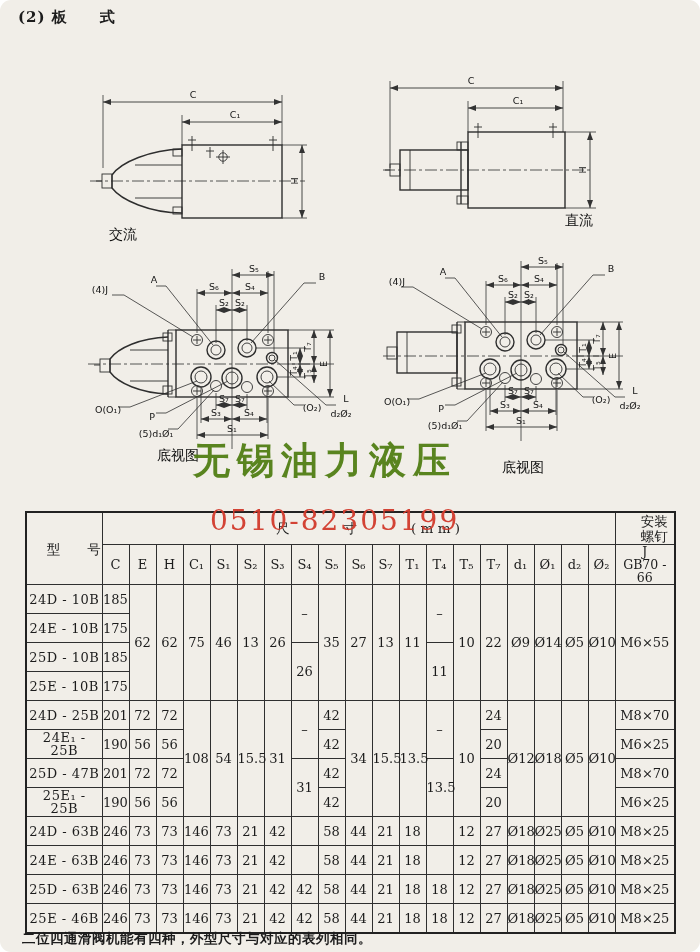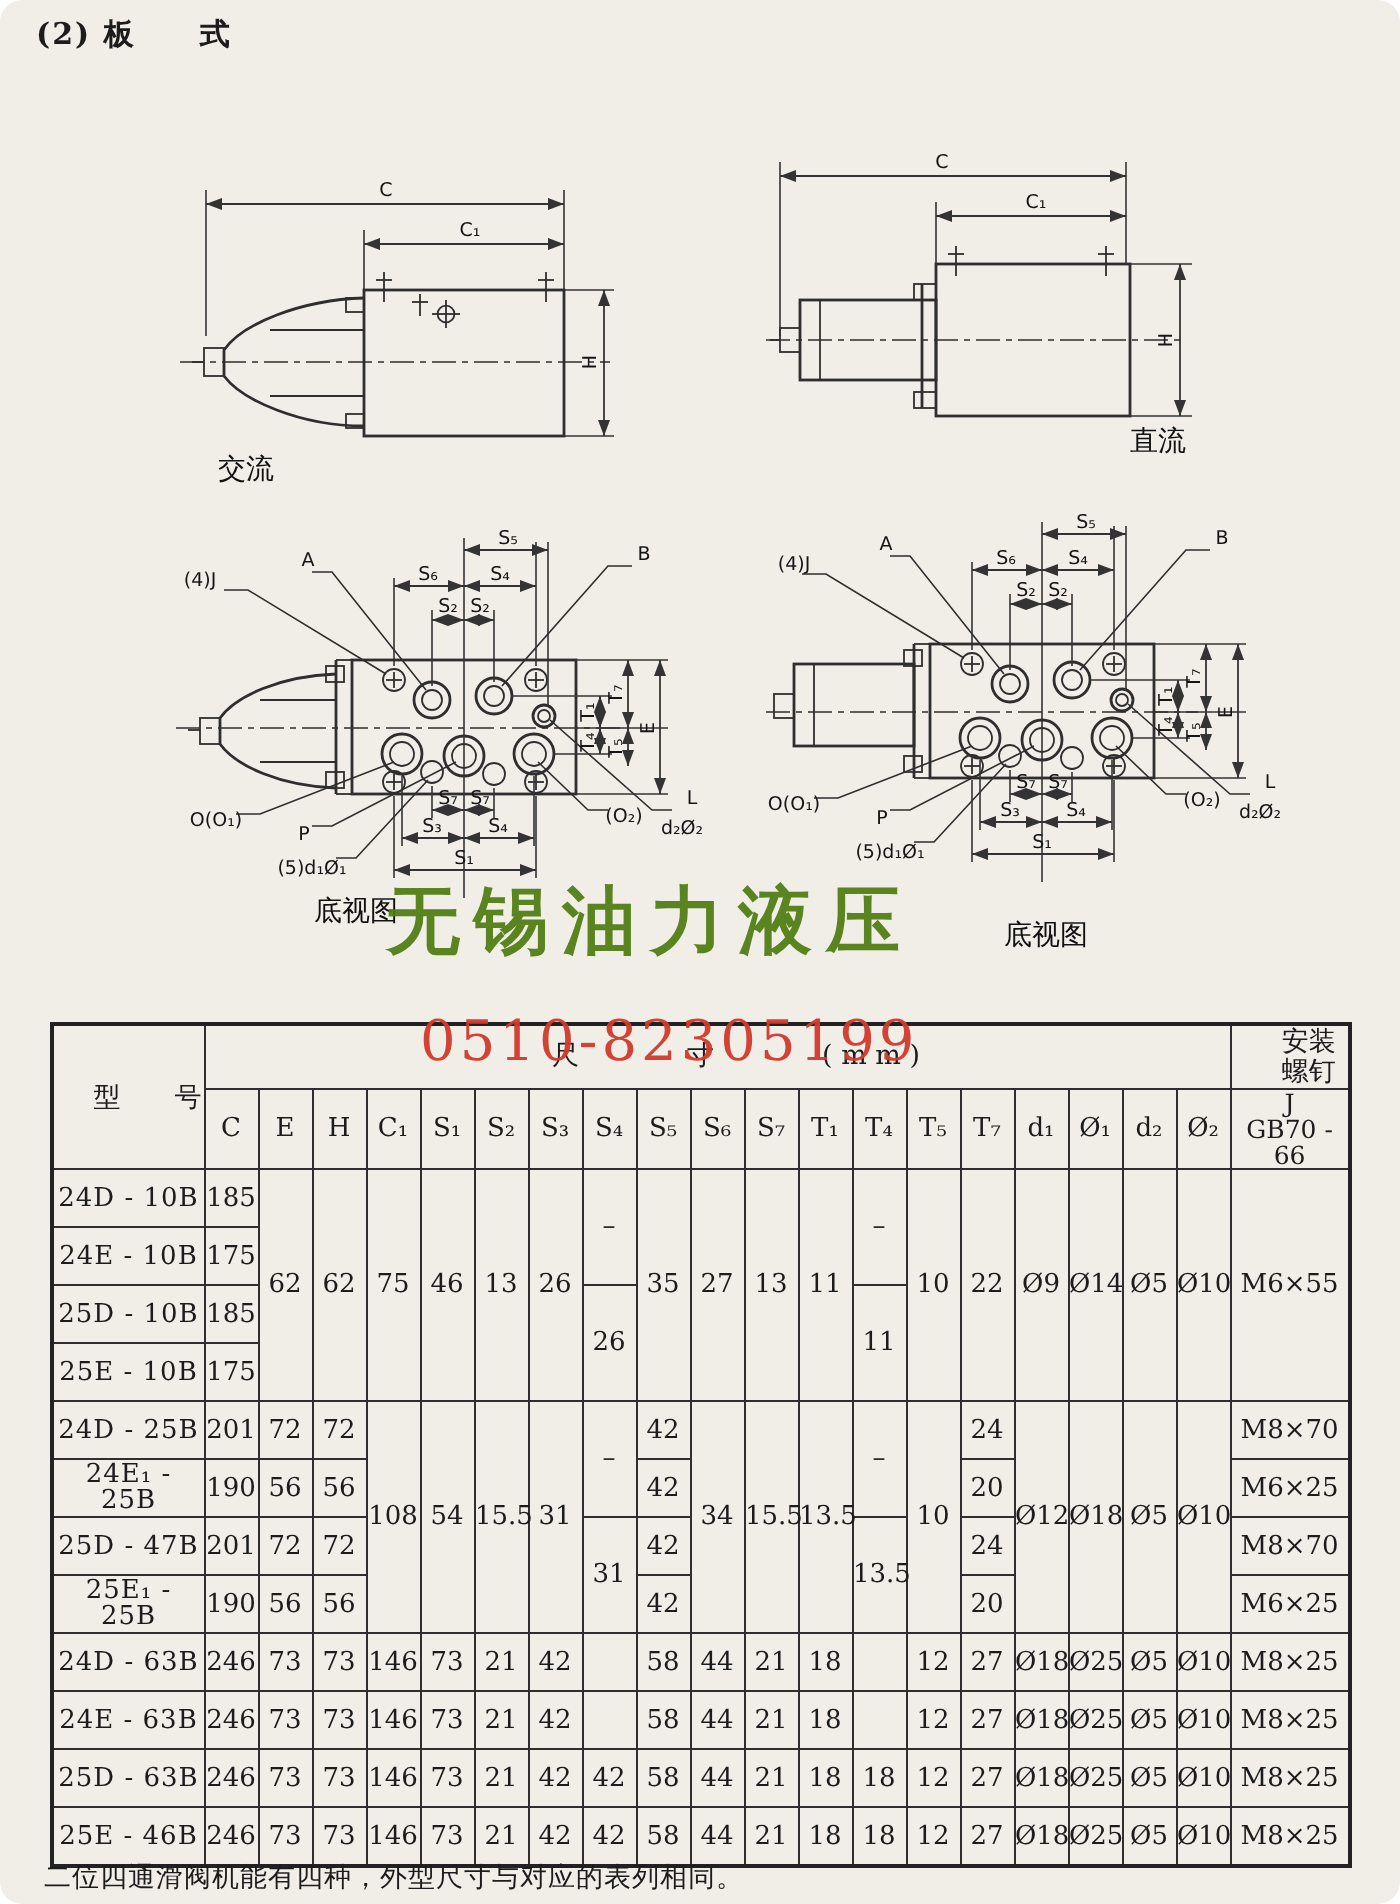--- a/index.html
+++ b/index.html
@@ -1,19 +1,19 @@
 <!DOCTYPE html>
 <html><head>
 <meta charset="utf-8">
 <style>
   html,body{margin:0;padding:0;}
   .page{position:relative;width:700px;height:952px;background:#f1eee8;overflow:hidden;
         font-family:"DejaVu Serif",serif;color:#1c1c1c;border-radius:11px;}
   .title{position:absolute;left:18px;top:8px;font-size:15px;font-weight:bold;letter-spacing:1px;}
-  .footnote{position:absolute;left:22px;top:930px;font-size:13.5px;font-weight:normal;letter-spacing:0.5px;}
+  .footnote{position:absolute;left:22px;top:930px;font-size:13.5px;font-weight:bold;letter-spacing:0.5px;}
   .wm1{position:absolute;left:193px;top:436px;font-size:37px;font-weight:bold;color:#4d7c0f;
        letter-spacing:7px;z-index:5;font-family:"DejaVu Serif",serif;opacity:0.92;}
   .wm2{position:absolute;left:210px;top:469px;font-size:28px;color:#d23a2c;letter-spacing:2px;
        z-index:5;font-family:"DejaVu Serif",serif;opacity:0.95;margin-top:35px;}
   svg{position:absolute;overflow:visible;}
   .obj{stroke:#2e2e2e;stroke-width:1.4;fill:none;}
   .thin{stroke:#2e2e2e;stroke-width:0.9;fill:none;}
   .ext{stroke:#333;stroke-width:0.8;fill:none;}
   .dim{stroke:#333;stroke-width:0.9;fill:none;marker-start:url(#ma-s);marker-end:url(#ma-e);}
   .cl{stroke:#2e2e2e;stroke-width:0.8;fill:none;stroke-dasharray:12 3 3 3;}

